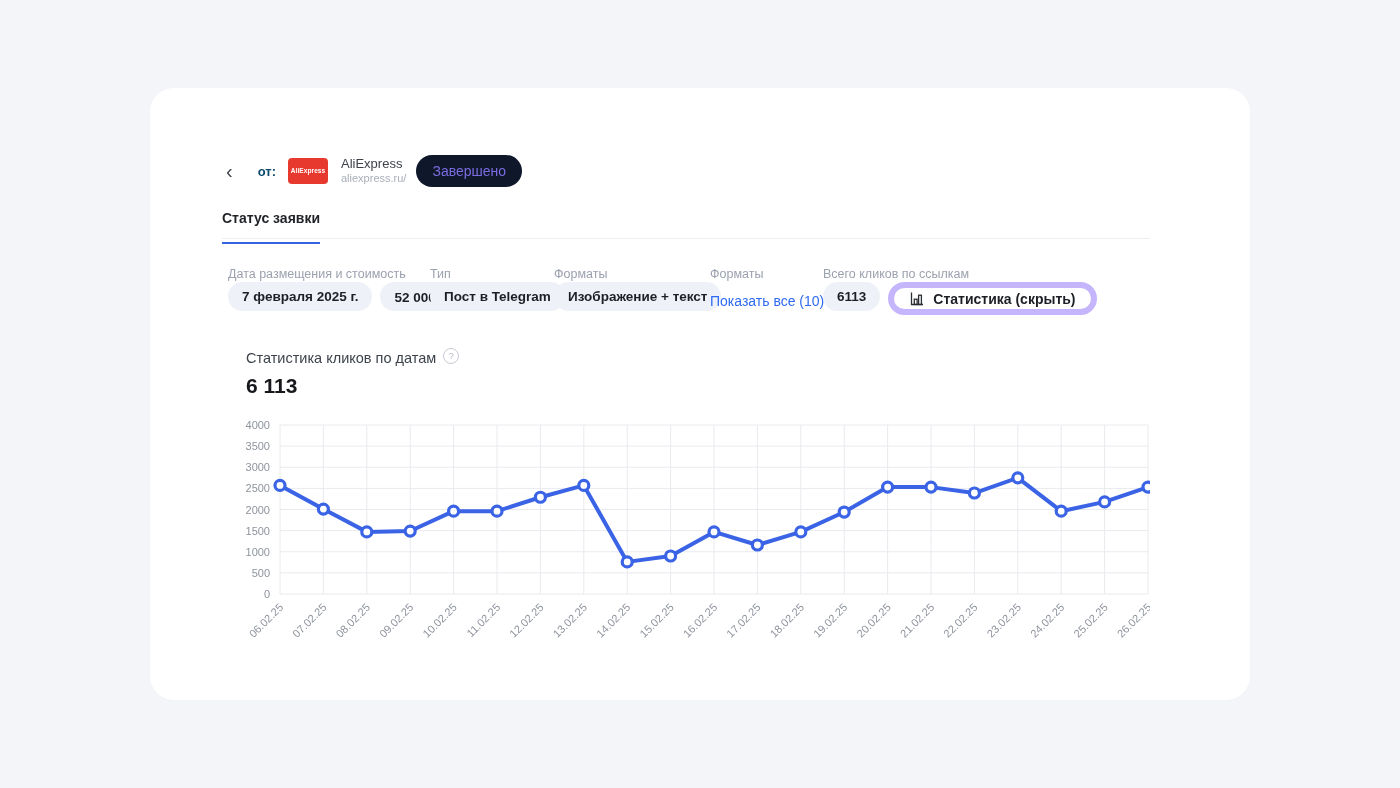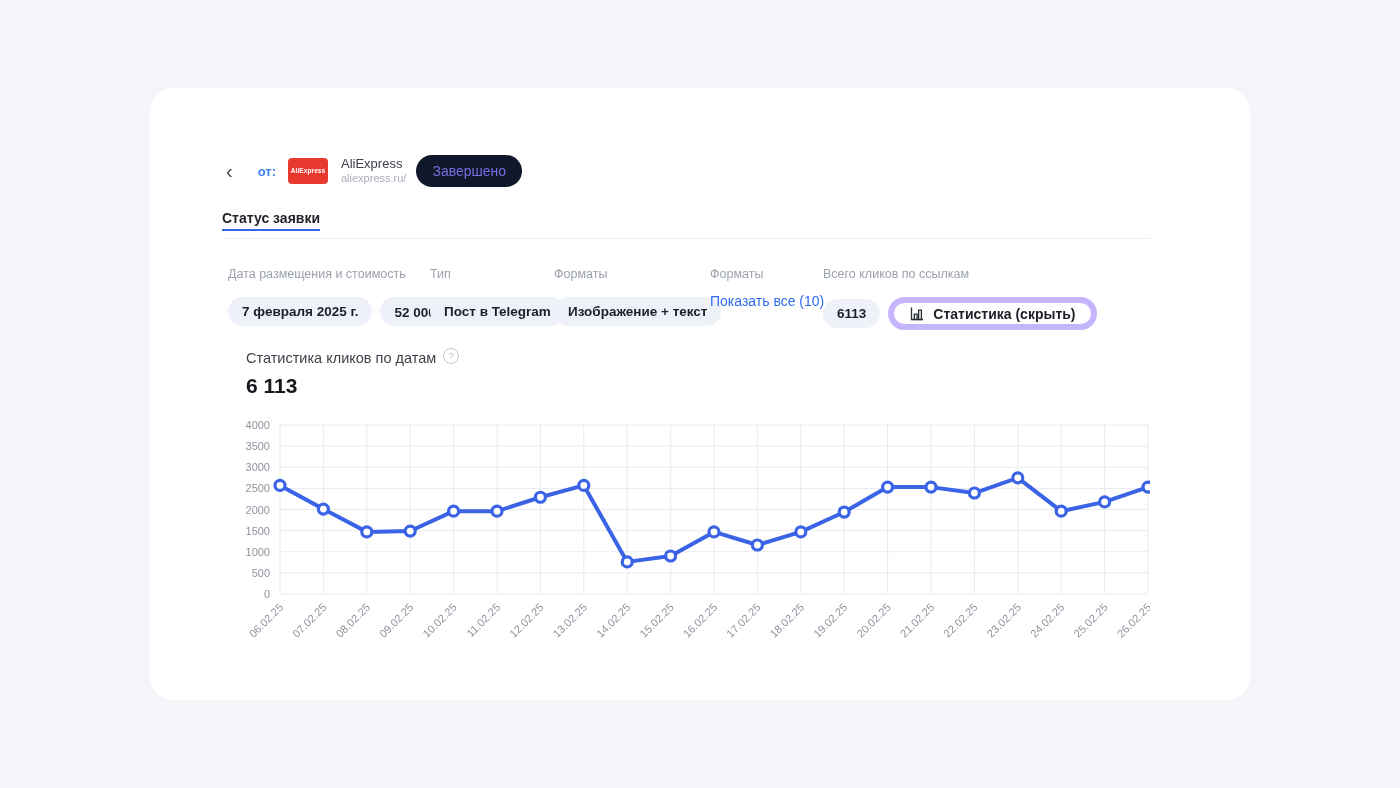--- a/index.html
+++ b/index.html
@@ -19,52 +19,52 @@
     display:flex;align-items:center;
   }
   .back{
     font-size:20px;color:#3F444D;cursor:pointer;line-height:1;
     margin-right:8px;padding:2px 4px;
   }
   .title{
     font-size:22px;font-weight:bold;color:#17181C;margin:0;letter-spacing:.2px;
   }
   .from{
-    font-size:13px;font-weight:bold;color:#3b82f6;margin-left:13px;margin-right:12px;
+    font-size:13px;font-weight:bold;color:#0c4a6e;margin-left:13px;margin-right:12px;
   }
   .advertiser{display:flex;align-items:center;cursor:pointer;}
   .logo{
     width:40px;height:26px;border-radius:4px;background:#E8392F;
     display:flex;align-items:center;justify-content:center;
   }
   .logo span{color:#fff;font-size:6.5px;font-weight:bold;letter-spacing:.1px;}
   .adv-text{margin-left:13px;line-height:1.15;}
   .adv-name{font-size:13px;color:#3C414A;}
   .adv-domain{font-size:11px;color:#A9AFBA;}
   .badge{
     margin-left:10px;
     background:#0f172a;color:#7B6CE0;
     font-size:14px;line-height:1;
     padding:9px 16px;border-radius:16px;
   }
   
   .tabs{position:absolute;left:72px;top:122px;display:flex;gap:17px;}
   .tab{
-    font-size:14px;color:#98A1B0;padding-bottom:3px;cursor:pointer;
+    font-size:14px;color:#98A1B0;padding-bottom:16px;cursor:pointer;
     border-bottom:2px solid transparent;
   }
   .tab.active{color:#1F2227;font-weight:bold;border-bottom:2px solid #3465E0;}
   .divider{
     position:absolute;left:72px;top:150px;width:928px;height:1px;background:#ECEEF2;
   }
   
   .details{position:absolute;left:72px;top:161px;width:928px;height:64px;}
   .col{position:absolute;top:18px;}
   .col-label{font-size:12.5px;color:#9BA1AE;white-space:nowrap;}
-  .chip-row{display:flex;align-items:center;gap:8px;margin-top:16px;}
+  .chip-row{display:flex;align-items:flex-start;gap:8px;margin-top:1px;}
   .chip{
     background:#EEF1F8;color:#1C1F26;font-size:13.5px;font-weight:bold;
     height:29px;display:inline-flex;align-items:center;
     padding:0 14px;border-radius:15px;white-space:nowrap;
   }
   .link{
     font-size:14px;color:#2E6BF0;cursor:pointer;white-space:nowrap;
     display:inline-block;margin-top:12px;
   }
   .stats-btn{

